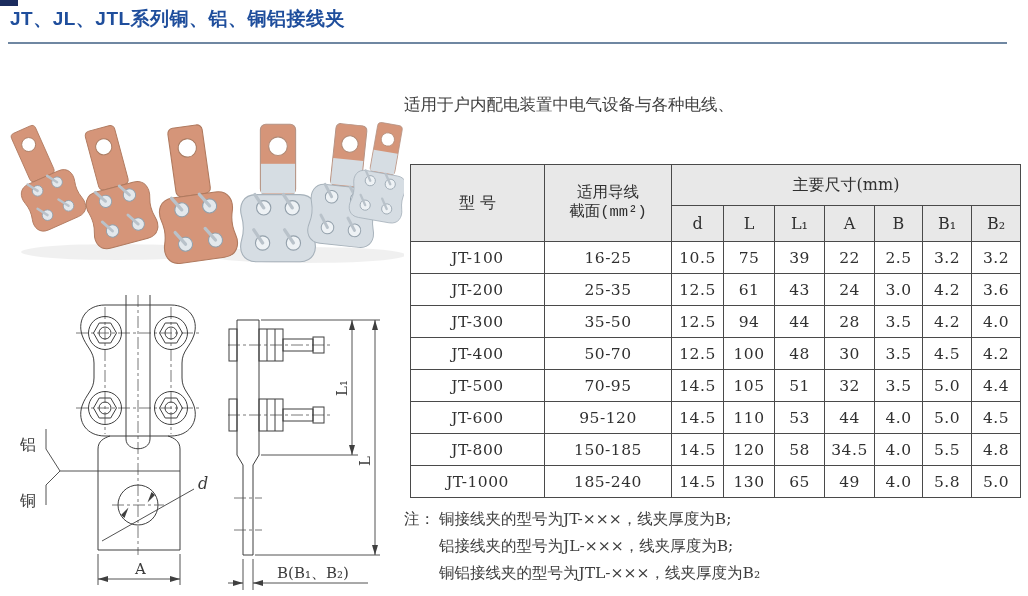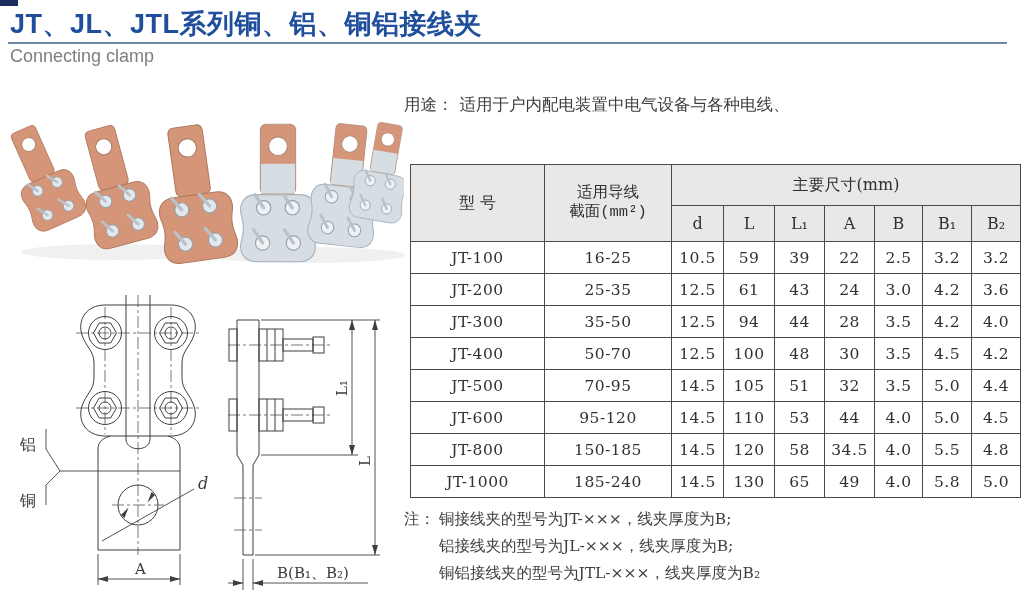--- a/index.html
+++ b/index.html
@@ -1,20 +1,20 @@
 <!DOCTYPE html>
 <html style="--title-blue: #1f4e9c; --rule: #6f87a2; --subtitle-gray: #7f7f7f; --corner-navy: #1b2c5e; --table-border: #4a4a4a; --header-bg: #e8e8e8; --copper: #d59579; --alum: #d6dde3;"><head>
 <meta charset="utf-8">
 <style>
   html,body{margin:0;padding:0;background:#fff;}
   .page{position:relative;width:1028px;height:596px;background:#fff;overflow:hidden;
         font-family:"Liberation Sans","DejaVu Sans",sans-serif;}
 
   .corner-bar{position:absolute;left:0;top:0;width:18px;height:6px;background:var(--corner-navy,#1b2c5e);}
-  .page-title{position:absolute;left:10px;top:6px;font-size:27px;font-weight:bold;
+  .page-title{position:absolute;left:10px;top:6px;font-size:19px;font-weight:bold;
               color:var(--title-blue,#1f4e9c);letter-spacing:.5px;white-space:nowrap;}
   .title-rule{position:absolute;left:8px;top:42px;width:999px;height:2px;background:var(--rule,#6f87a2);}
   .page-subtitle{position:absolute;left:10px;top:46px;font-size:18px;color:var(--subtitle-gray,#7f7f7f);}
 
   .usage{position:absolute;left:404px;top:90px;width:605px;display:flex;
          font-family:"DejaVu Serif","Liberation Serif",serif;font-size:16.5px;color:#3d3d3d;line-height:29px;}
   .usage .label{white-space:nowrap;margin-right:6px;}
 
   table.spec{position:absolute;left:410px;top:164px;border-collapse:collapse;table-layout:fixed;
              font-family:"DejaVu Serif","Liberation Serif",serif;color:#303030;}
@@ -37,21 +37,20 @@
   .arrow{fill:#3f3f3f;stroke:none;}
 </style>
 </head>
 <body>
 
 <div class="page">
 
   <div class="corner-bar"></div>
   <div class="page-title">JT、JL、JTL系列铜、铝、铜铝接线夹</div>
   <div class="title-rule"></div>
-  <div class="page-subtitle">Connecting clamp</div>
 
   <svg class="photo" style="position:absolute;left:6px;top:92px;" width="398" height="172" viewBox="0 0 398 172">
     <defs>
       <g id="clamp-cu">
         <rect x="-16" y="-78" width="32" height="64" rx="5" style="fill:var(--copper,#d59579)" stroke="#b07a5f" stroke-width="1"></rect>
         <circle cx="0" cy="-58" r="8.5" fill="#ffffff" stroke="#a97b61" stroke-width="1"></circle>
         <path d="M-20,-14 H20 C32,-14 36,-4 33,6 C31,13 31,20 33,27 C36,37 32,47 20,47 H-20 C-32,47 -36,37 -33,27 C-31,20 -31,13 -33,6 C-36,-4 -32,-14 -20,-14 Z" style="fill:var(--copper,#d59579)" stroke="#b07a5f" stroke-width="1"></path>
         <g stroke="#93a0ab" stroke-width="1" fill="#e3e8ec">
           <circle cx="-13" cy="-2" r="6.5"></circle>
             <circle cx="13" cy="-2" r="6.5"></circle>
@@ -192,21 +191,20 @@
     <line class="dimline" x1="15" y1="266" x2="15" y2="297"></line>
     <line class="dimline" x1="25" y1="266" x2="25" y2="297"></line>
     <line class="dimline" x1="0" y1="290" x2="15" y2="290"></line>
     <line class="dimline" x1="25" y1="290" x2="140" y2="290"></line>
     <polygon class="arrow" points="15,290 5,287 5,293"></polygon>
     <polygon class="arrow" points="25,290 35,287 35,293"></polygon>
     <text x="85" y="285" font-size="15" text-anchor="middle">B(B₁、B₂)</text>
   </svg>
 
   <div class="usage">
-    <span class="label">用途：</span>
     <div>
       <div>适用于户内配电装置中电气设备与各种电线、</div>
     </div>
   </div>
 
   <table class="spec">
     <colgroup>
       <col style="width:134px">
         <col style="width:127px">
         <col style="width:52px">
@@ -234,21 +232,21 @@
         <th>B</th>
         <th>B₁</th>
         <th>B₂</th>
       </tr>
     </thead>
     <tbody>
         <tr>
           <td>JT-100</td>
           <td>16-25</td>
           <td>10.5</td>
-          <td>59</td>
+          <td>75</td>
           <td>39</td>
           <td>22</td>
           <td>2.5</td>
           <td>3.2</td>
           <td>3.2</td>
         </tr>
         <tr>
           <td>JT-200</td>
           <td>25-35</td>
           <td>12.5</td>

